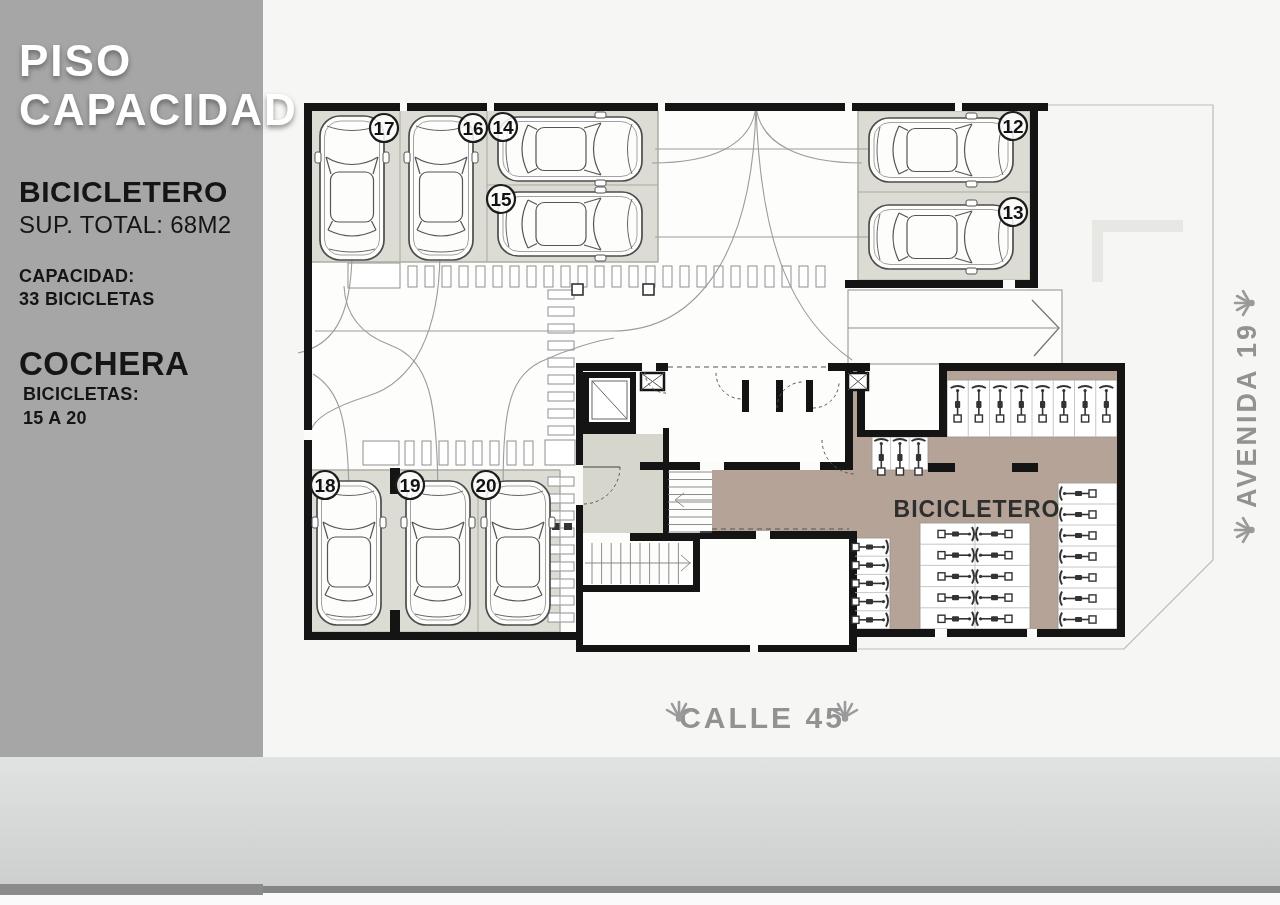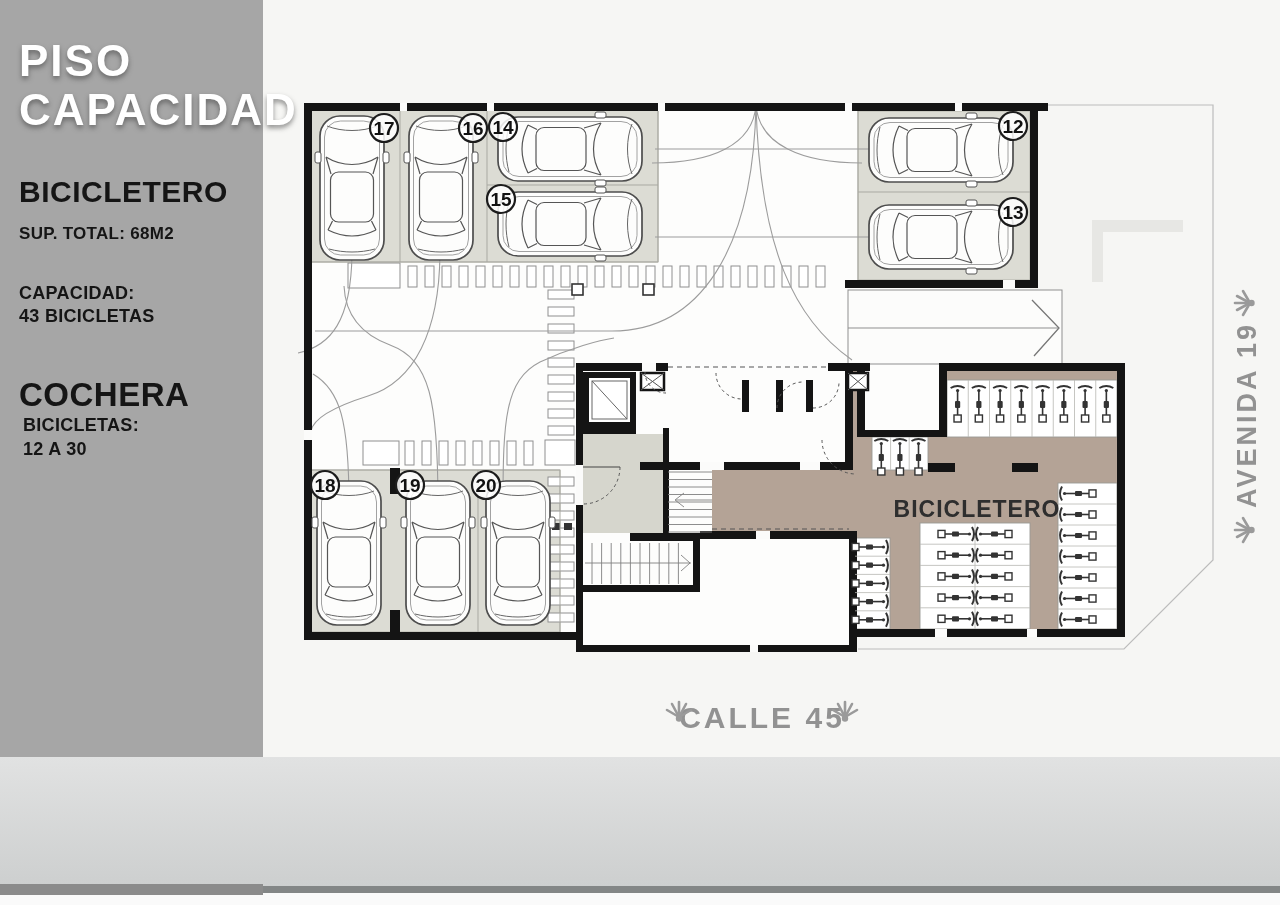--- a/index.html
+++ b/index.html
@@ -13,24 +13,24 @@
   .sidebar{
     position:absolute;left:0;top:0;width:263px;height:757px;background:#a6a6a6;
     z-index:2;box-sizing:border-box;padding:36px 22px 0 19px;
   }
   .sb-title{
     color:#ffffff;font-size:44px;font-weight:bold;line-height:1.12;
     letter-spacing:2px;text-shadow:0 3px 5px rgba(55,55,55,.55);
   }
   .sb-block1{margin-top:40px}
   .sb-h1{color:#151515;font-size:30px;font-weight:bold;letter-spacing:.5px;line-height:1.1}
-  .sb-sub{color:#151515;font-size:17px;font-weight:bold;margin-top:16px;letter-spacing:.3px}
-  .sb-block2{margin-top:38px}
+  .sb-sub{color:#151515;font-size:24px;font-weight:normal;margin-top:3px;letter-spacing:.3px}
+  .sb-block2{margin-top:26px}
   .sb-sub2{color:#151515;font-size:18px;font-weight:bold;line-height:1.3;letter-spacing:.3px}
-  .sb-block3{margin-top:48px}
+  .sb-block3{margin-top:34px}
   .sb-h2{color:#151515;font-size:33px;font-weight:bold;letter-spacing:.5px}
   .sb-block3 .sb-sub2{margin-left:4px}
 
   .floor-band{
     position:absolute;left:0;top:757px;width:1280px;height:129px;z-index:3;
     background:linear-gradient(#e1e2e2,#cdcfcf);
   }
   .floor-edge{
     position:absolute;left:0;top:886px;width:1280px;height:7px;z-index:3;background:#838686;
   }
@@ -59,26 +59,26 @@
   <div class="sb-title">
     <div>PISO</div>
     <div>CAPACIDAD</div>
   </div>
   <div class="sb-block1">
     <div class="sb-h1">BICICLETERO</div>
     <div class="sb-sub">SUP. TOTAL: 68M2</div>
   </div>
   <div class="sb-block2">
     <div class="sb-sub2">CAPACIDAD:</div>
-    <div class="sb-sub2">43 BICICLETAS</div>
+    <div class="sb-sub2">33 BICICLETAS</div>
   </div>
   <div class="sb-block3">
     <div class="sb-h2">COCHERA</div>
     <div class="sb-sub2">BICICLETAS:</div>
-    <div class="sb-sub2">12 A 30</div>
+    <div class="sb-sub2">15 A 20</div>
   </div>
 </div>
 
 <div class="floor-band"></div>
 <div class="floor-edge"></div>
 <div class="floor-edge-dark"></div>
 
 <svg id="plan-svg" width="1280" height="905" viewBox="0 0 1280 905">
   <defs>
 

